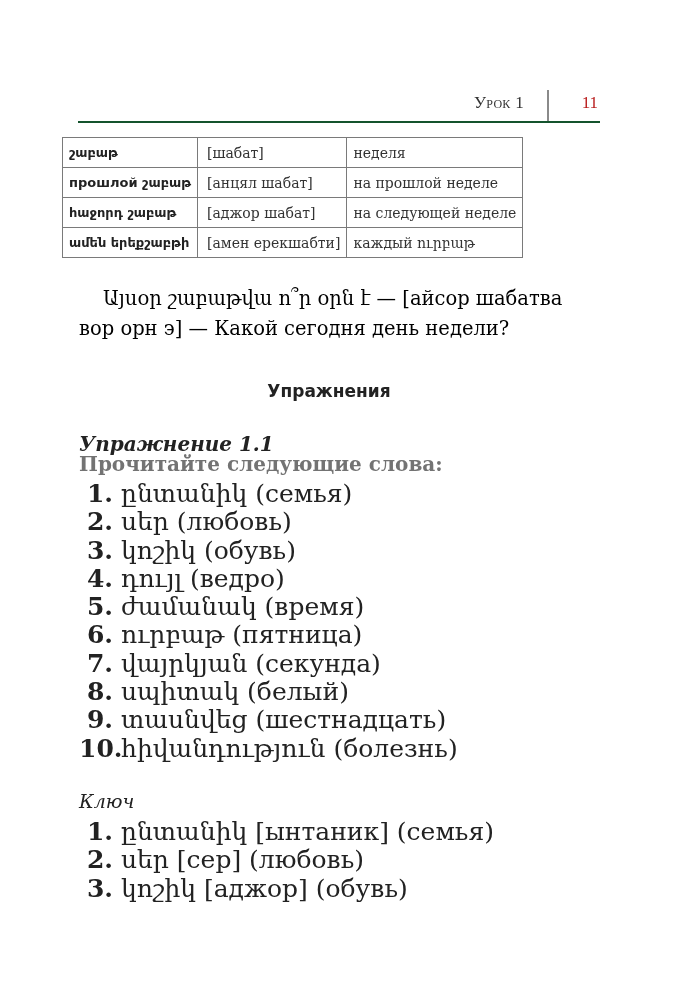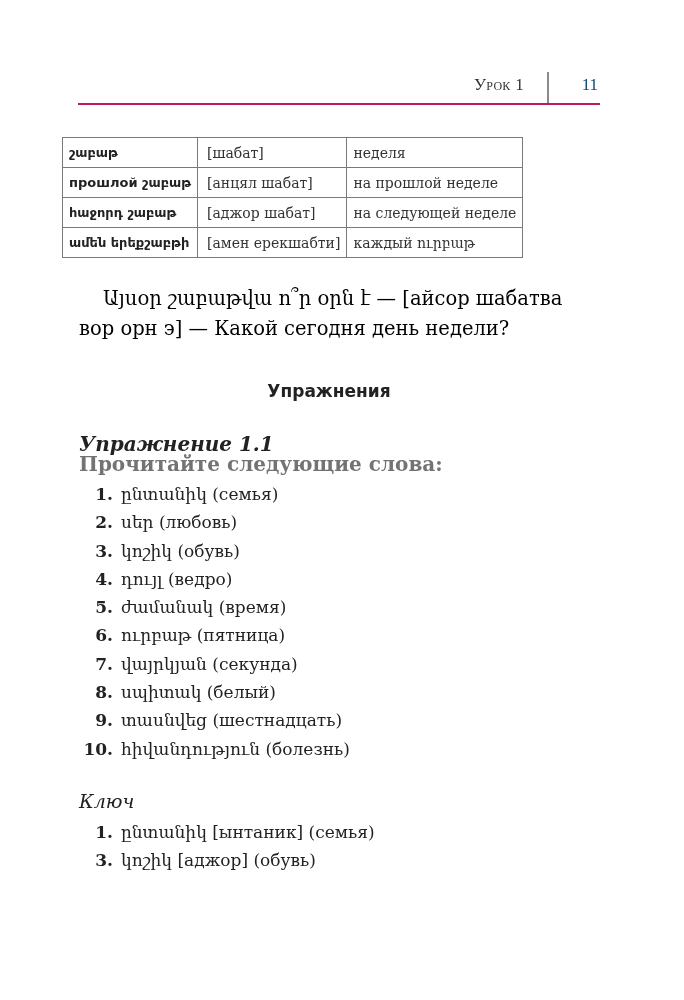--- a/index.html
+++ b/index.html
@@ -2,33 +2,33 @@
 <html><head>
   <meta charset="utf-8">
   <style>
     html, body { margin: 0; padding: 0; background: #ffffff; }
     body {
       width: 684px; height: 1000px; position: relative; overflow: hidden;
       font-family: "DejaVu Serif", "Liberation Serif", serif;
       color: #222222;
     }
     .running-head {
-      position: absolute; left: 78px; top: 72px; width: 522px; height: 31px;
-      border-bottom: 2px solid #be185d;
+      position: absolute; left: 78px; top: 90px; width: 522px; height: 31px;
+      border-bottom: 2px solid #14532d;
     }
     .rh-lesson {
       position: absolute; right: 76px; top: 3px;
       font-size: 17px; color: #333;
       font-family: "Liberation Serif", serif; font-variant: small-caps; letter-spacing: 0.3px;
     }
     .rh-sep {
       position: absolute; left: 469px; top: 0; width: 1.5px; height: 31px; background: #8a8a8a;
     }
     .rh-page {
-      position: absolute; right: 2px; top: 3px; font-size: 17px; color: #0c4a6e;
+      position: absolute; right: 2px; top: 3px; font-size: 17px; color: #b91c1c;
       font-family: "Liberation Serif", serif;
     }
     table.vocab {
       position: absolute; left: 62px; top: 137px; width: 413px;
       border-collapse: collapse;
       font-size: 14px;
     }
     table.vocab td {
       border: 1.5px solid #7a7a7a;
       height: 29px; padding: 0 6px; vertical-align: middle;
@@ -56,21 +56,21 @@
       font-family: "DejaVu Serif", serif;
       margin-top: 8px;
     }
     .ex-instr {
       position: absolute; left: 79px; top: 452px;
       font-weight: bold; font-size: 20px; color: #737373;
       font-family: "DejaVu Serif", serif;
     }
     ol.words, ol.key {
       position: absolute; left: 79px; list-style: none; margin: 0; padding: 0;
-      font-size: 17px; color: #222; font-family: "DejaVu Serif", serif;
+      font-size: 25px; color: #222; font-family: "DejaVu Serif", serif;
     }
     ol.words { top: 480px; }
     ol.key { top: 818px; }
     ol.words li, ol.key li { height: 28.3px; line-height: 28.3px; white-space: nowrap; }
     .num {
       display: inline-block; width: 34px; text-align: right; font-weight: bold; margin-right: 8px;
     }
     .key-title {
       position: absolute; left: 79px; top: 790px;
       font-style: italic; font-size: 19px; color: #222; font-family: "DejaVu Serif", serif;
@@ -127,14 +127,15 @@
   <li><span class="num">7.</span><span>վայրկյան (секунда)</span></li>
   <li><span class="num">8.</span><span>սպիտակ (белый)</span></li>
   <li><span class="num">9.</span><span>տասնվեց (шестнадцать)</span></li>
   <li><span class="num">10.</span><span>հիվանդություն (болезнь)</span></li>
 </ol>
 
 <div class="key-title">Ключ</div>
 
 <ol class="key">
   <li><span class="num">1.</span><span>ընտանիկ [ынтаник] (семья)</span></li>
+  <li><span class="num">2.</span><span>սեր [сер] (любовь)</span></li>
   <li><span class="num">3.</span><span>կոշիկ [аджор] (обувь)</span></li>
 </ol>
 
 </body></html>

